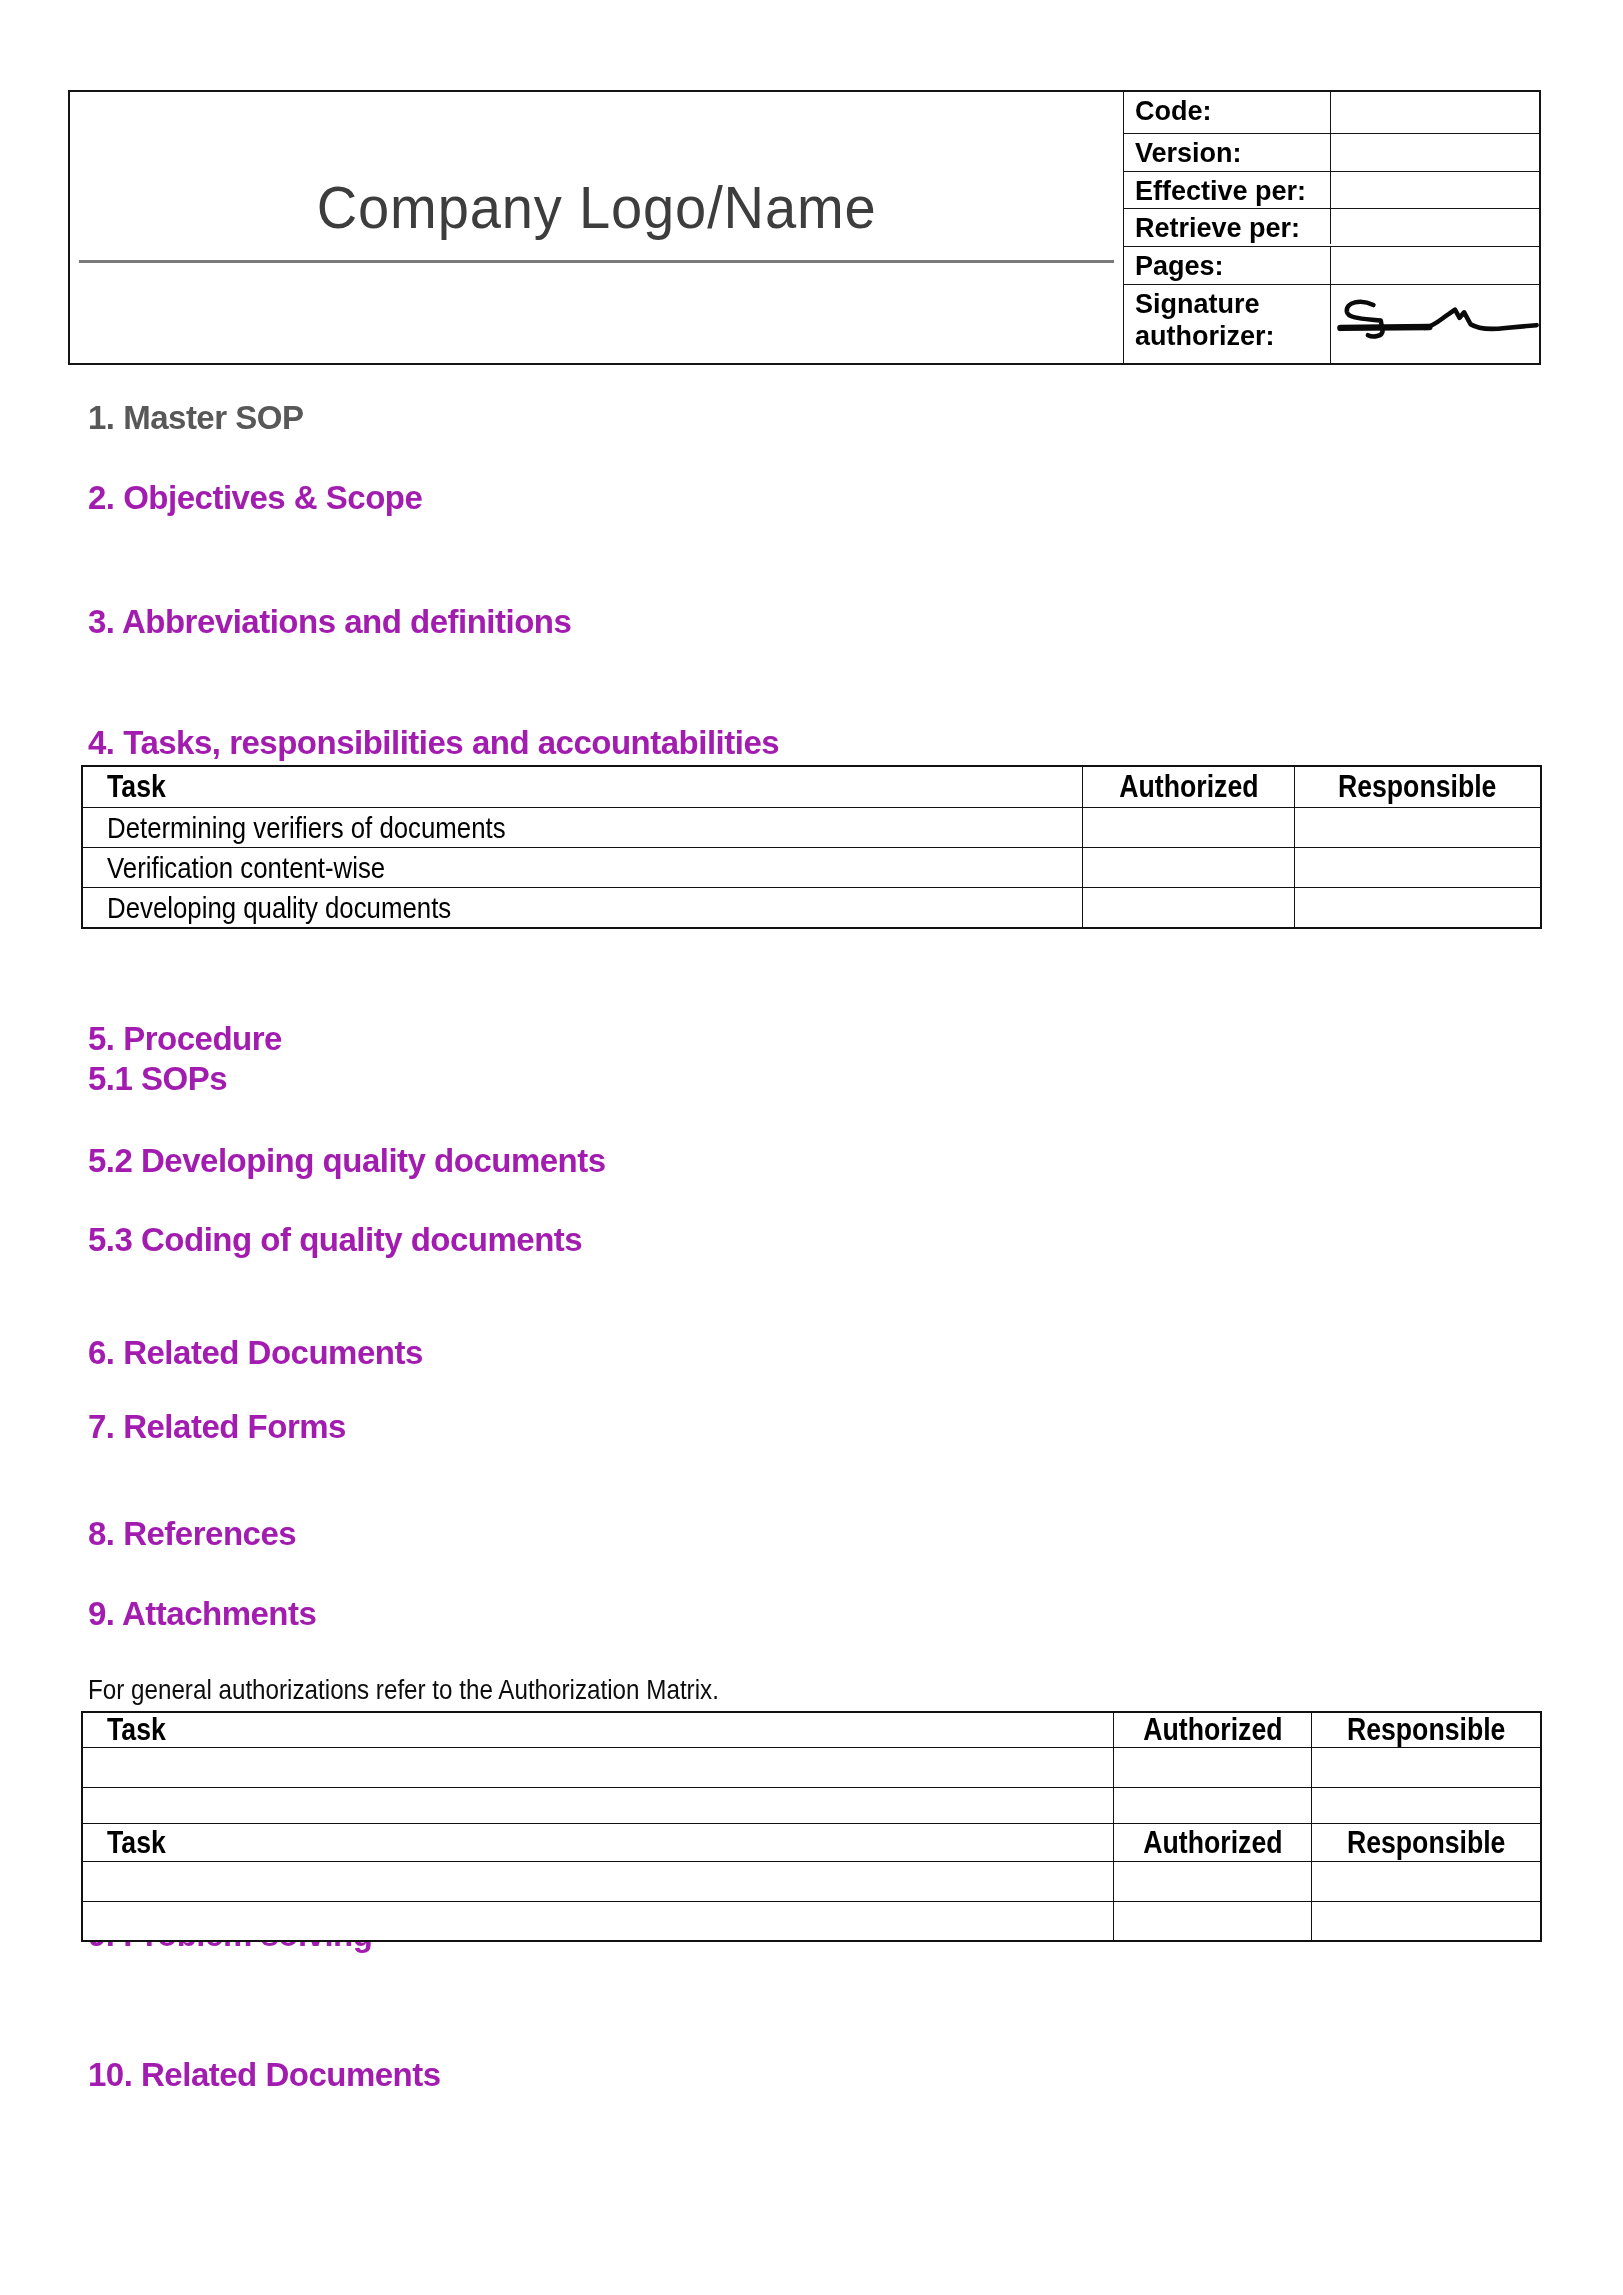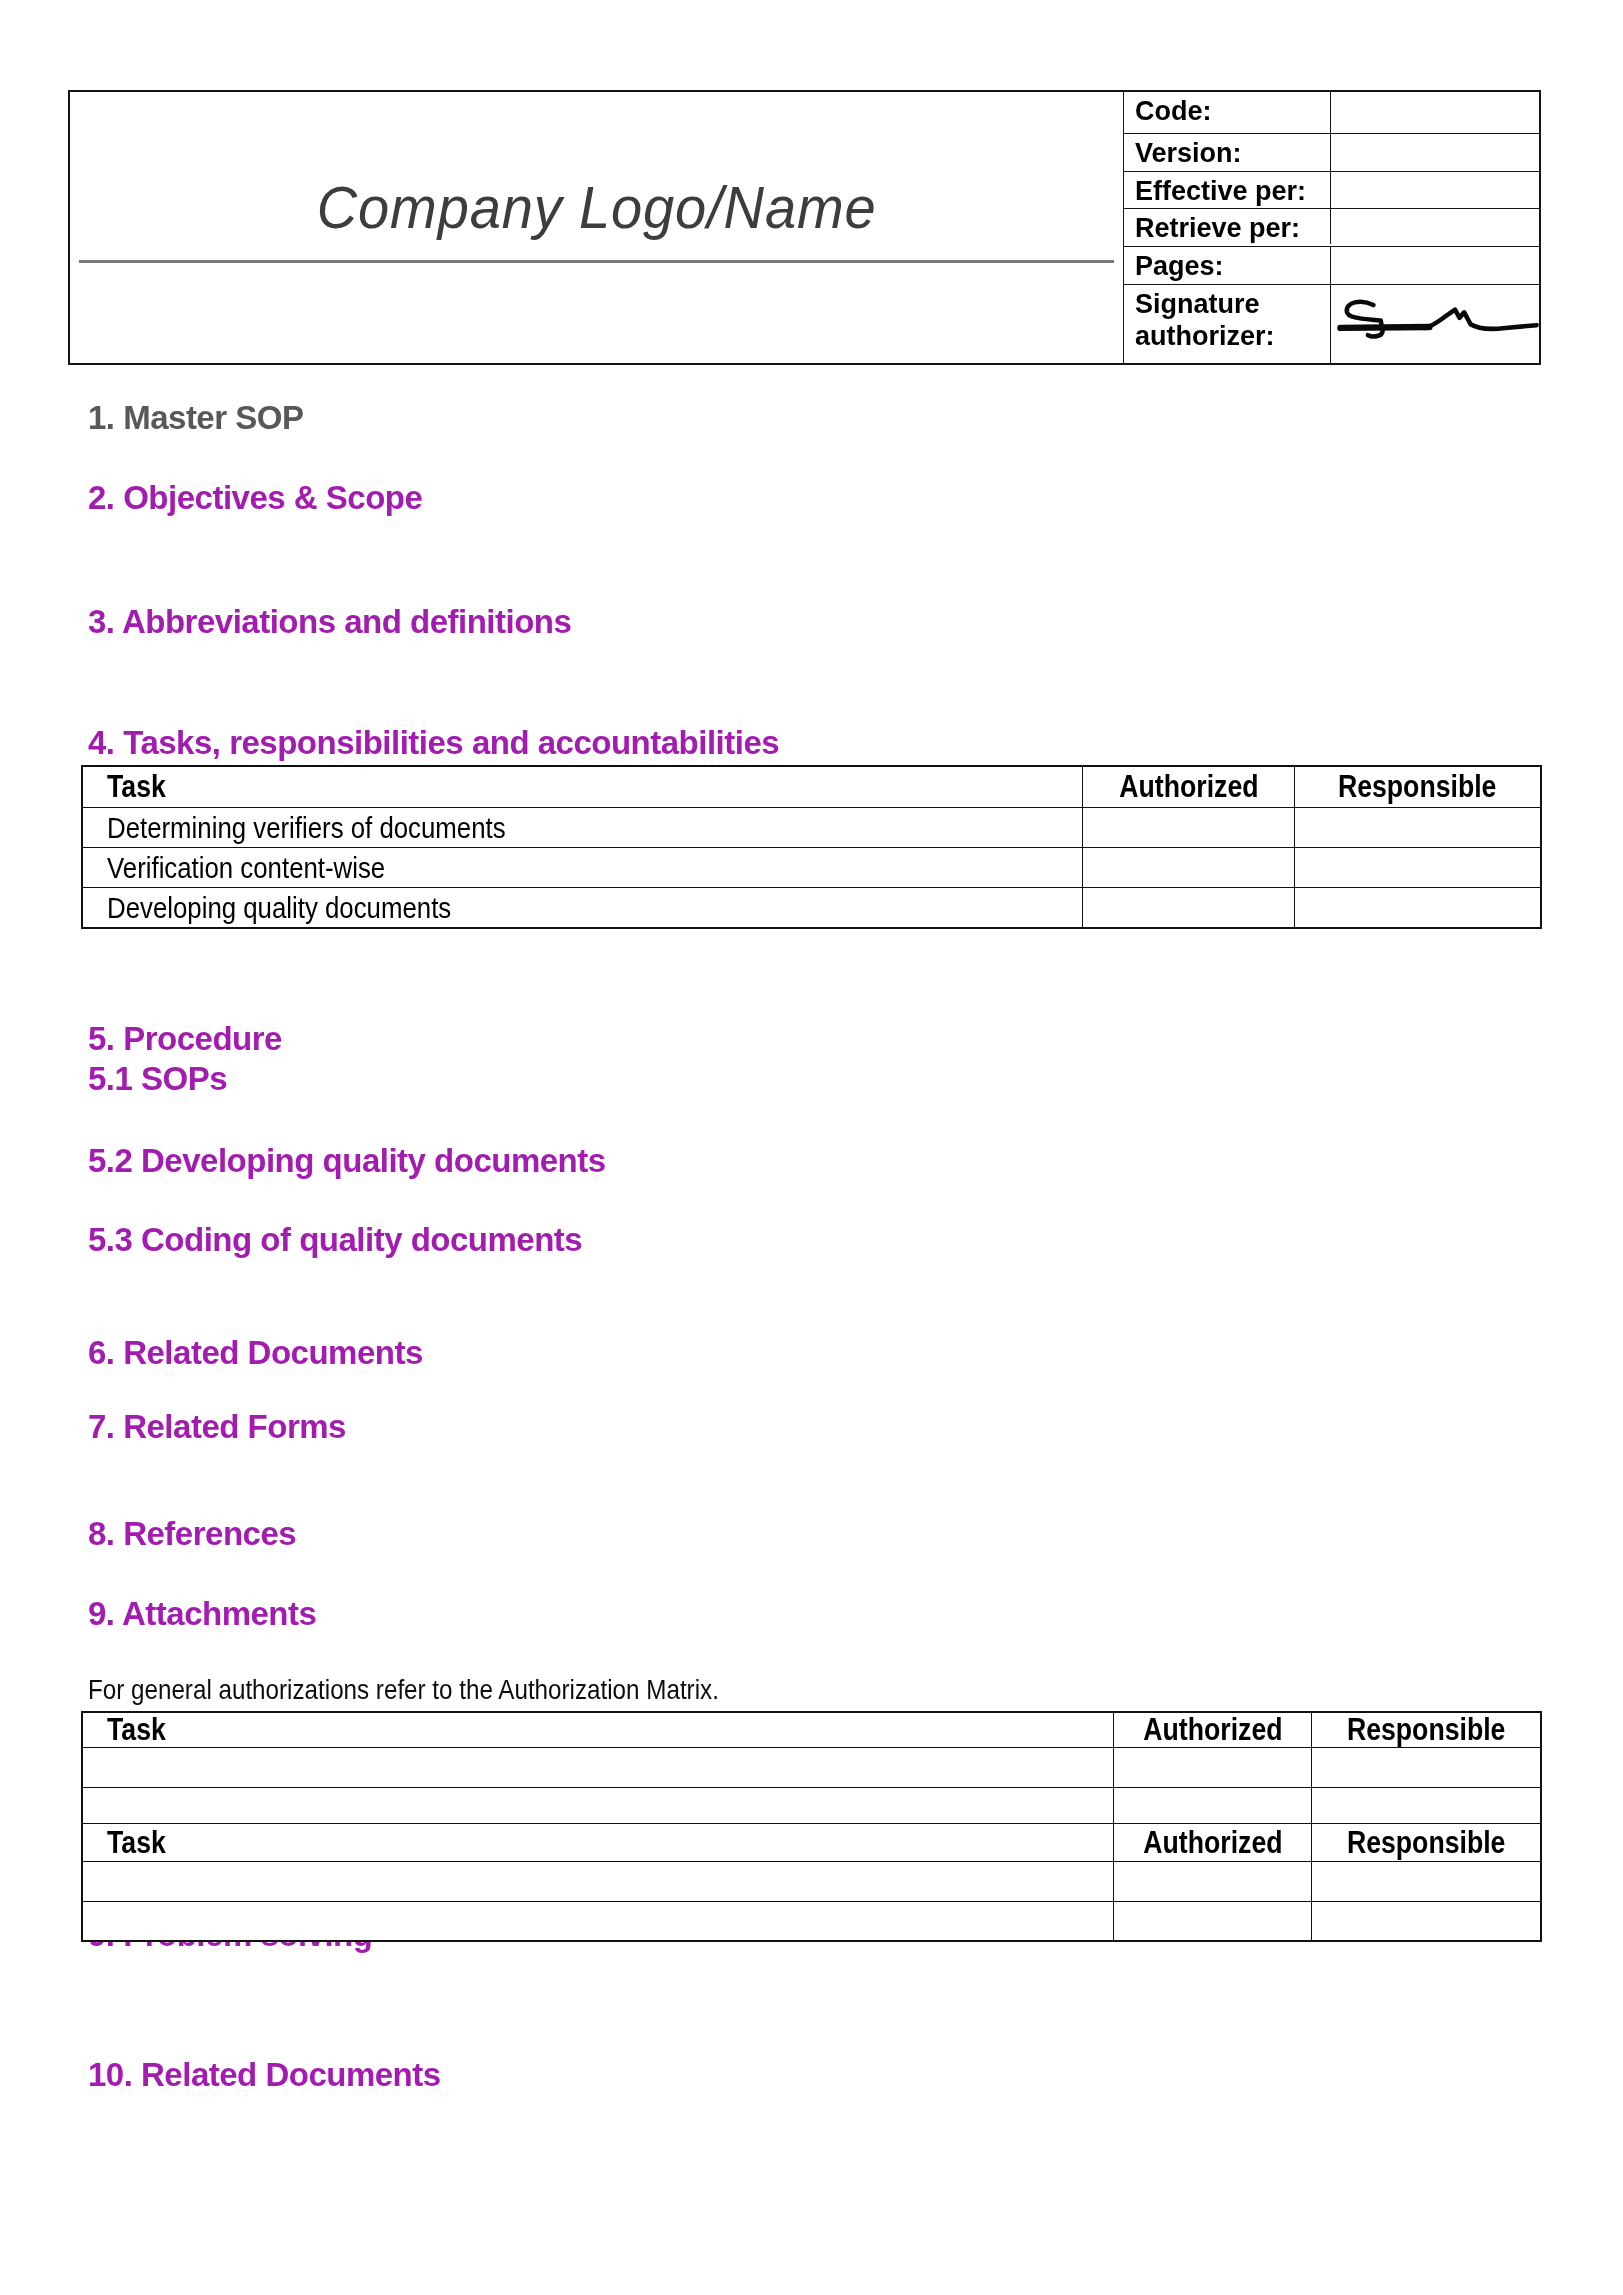--- a/index.html
+++ b/index.html
@@ -10,21 +10,21 @@
   }
 
   
   .header-table {
     position:absolute; top:90px; left:68px; width:1473px; height:275px;
     border:2.8px solid #151515; box-sizing:border-box; display:flex; background:#fff;
   }
   .logo-cell { width:1054px; border-right:1.8px solid #151515; position:relative; box-sizing:border-box; }
   .company-title {
     position:absolute; top:84px; left:0; right:0; text-align:center;
-    font-size:59px; line-height:64px; color:#3d3d3d; letter-spacing:0.9px;font-style:italic;
+    font-size:59px; line-height:64px; color:#3d3d3d; letter-spacing:0.9px;
   }
   .company-title > span { display:inline-block; transform:scaleX(0.95); transform-origin:50% 50%; }
   .logo-rule { position:absolute; top:168px; left:9.2px; right:9.2px; height:2.8px; background:#7a7a7a; }
 
   .fields-col { flex:1; display:flex; flex-direction:column; }
   .f-row { display:flex; border-bottom:1.8px solid #151515; box-sizing:content-box; }
   .f-row:last-child { border-bottom:none; flex:1; }
   .f-label {
     width:195px; padding:2.8px 0 0 11px; border-right:1.8px solid #151515;
     font-weight:bold; font-size:27px; line-height:32px; box-sizing:content-box;

